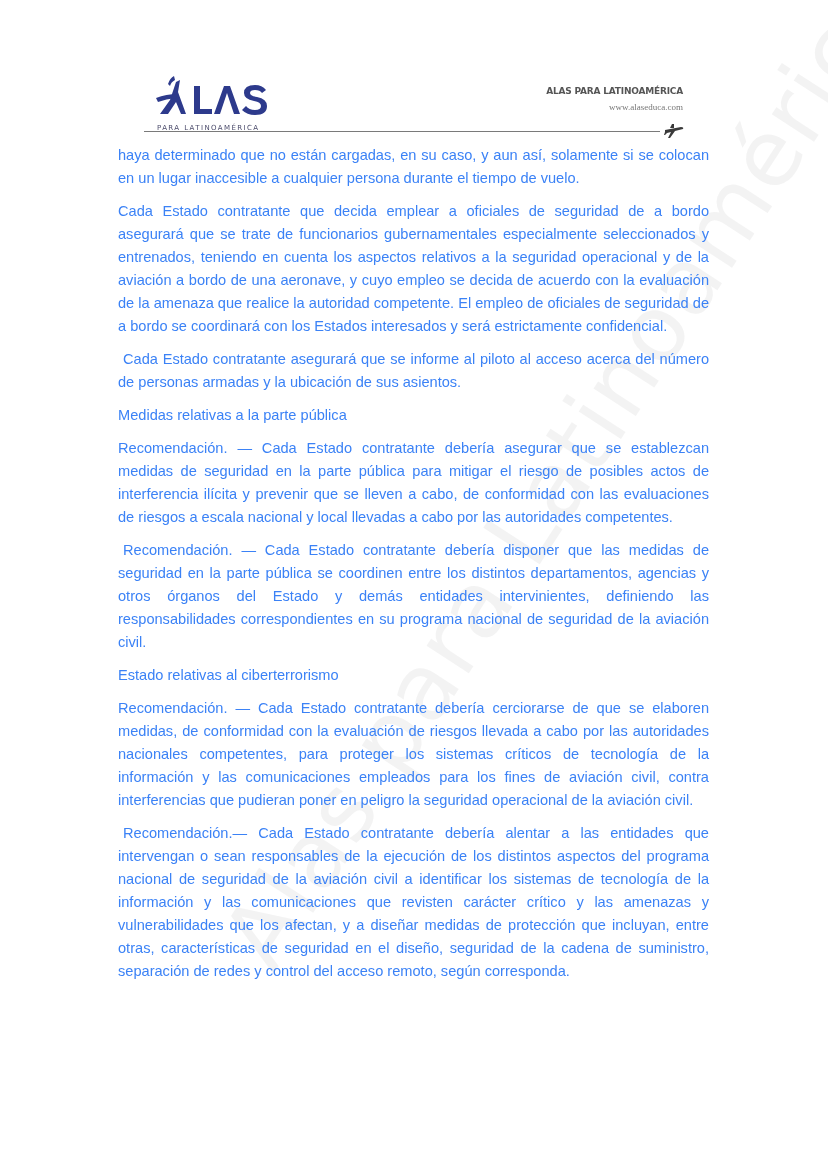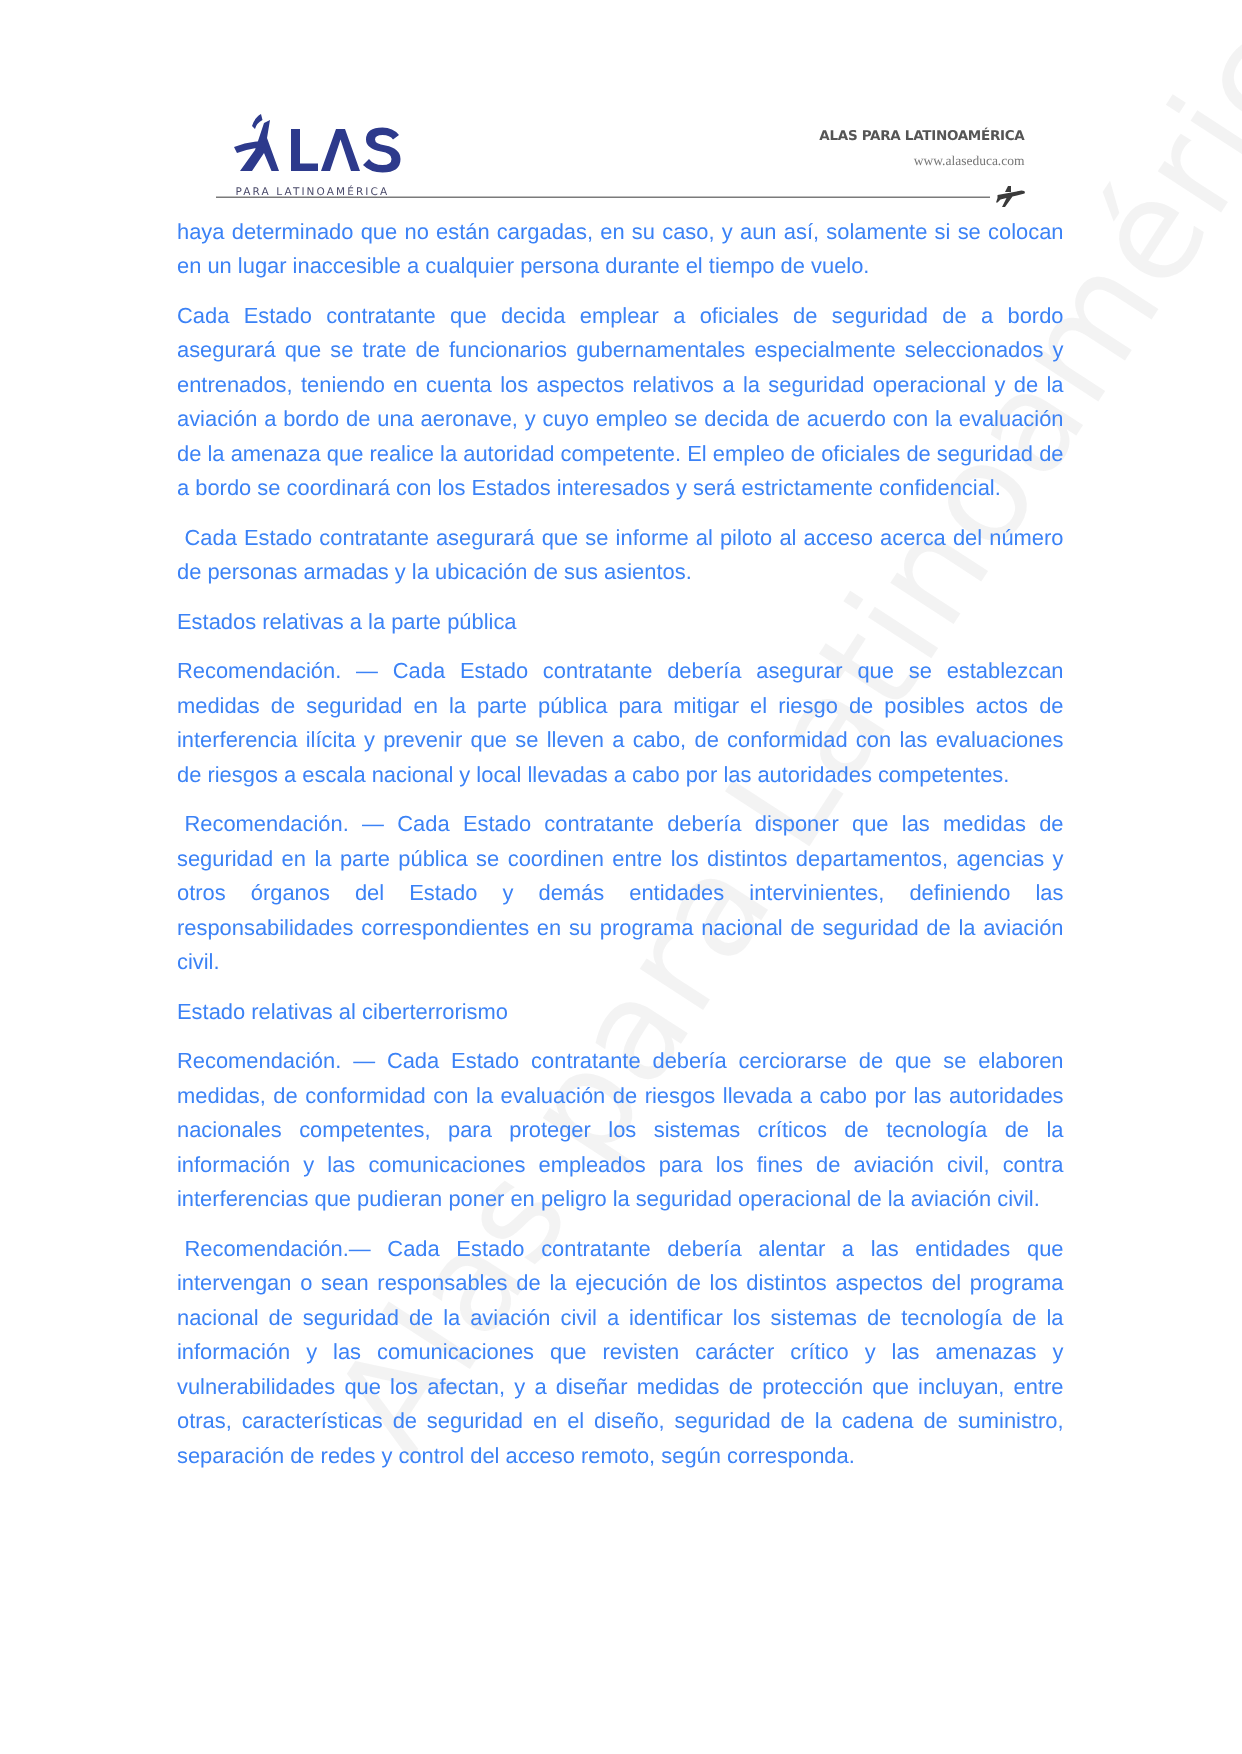--- a/index.html
+++ b/index.html
@@ -59,21 +59,21 @@
     <svg class="plane-icon" viewBox="0 0 20 16" xmlns="http://www.w3.org/2000/svg">
       <path d="M1 7 L17 4 Q20 4 19 6 L11 8 L6 15 L4 15 L7 9 L3 10 L1 12 L0 12 L1 9 Z" fill="#3a3a3a"></path>
       <path d="M6 5 L8 1 L10 1 L10 5 Z" fill="#3a3a3a"></path>
     </svg>
   </div>
 
   <div class="content">
     <p>haya determinado que no están cargadas, en su caso, y aun así, solamente si se colocan en un lugar inaccesible a cualquier persona durante el tiempo de vuelo.</p>
     <p>Cada Estado contratante que decida emplear a oficiales de seguridad de a bordo asegurará que se trate de funcionarios gubernamentales especialmente seleccionados y entrenados, teniendo en cuenta los aspectos relativos a la seguridad operacional y de la aviación a bordo de una aeronave, y cuyo empleo se decida de acuerdo con la evaluación de la amenaza que realice la autoridad competente. El empleo de oficiales de seguridad de a bordo se coordinará con los Estados interesados y será estrictamente confidencial.</p>
     <p class="indent">Cada Estado contratante asegurará que se informe al piloto al acceso acerca del número de personas armadas y la ubicación de sus asientos.</p>
-    <p class="heading">Estados relativas a la parte pública</p>
+    <p class="heading">Medidas relativas a la parte pública</p>
     <p>Recomendación. — Cada Estado contratante debería asegurar que se establezcan medidas de seguridad en la parte pública para mitigar el riesgo de posibles actos de interferencia ilícita y prevenir que se lleven a cabo, de conformidad con las evaluaciones de riesgos a escala nacional y local llevadas a cabo por las autoridades competentes.</p>
     <p class="indent">Recomendación. — Cada Estado contratante debería disponer que las medidas de seguridad en la parte pública se coordinen entre los distintos departamentos, agencias y otros órganos del Estado y demás entidades intervinientes, definiendo las responsabilidades correspondientes en su programa nacional de seguridad de la aviación civil.</p>
     <p class="heading">Estado relativas al ciberterrorismo</p>
     <p>Recomendación. — Cada Estado contratante debería cerciorarse de que se elaboren medidas, de conformidad con la evaluación de riesgos llevada a cabo por las autoridades nacionales competentes, para proteger los sistemas críticos de tecnología de la información y las comunicaciones empleados para los fines de aviación civil, contra interferencias que pudieran poner en peligro la seguridad operacional de la aviación civil.</p>
     <p class="indent">Recomendación.— Cada Estado contratante debería alentar a las entidades que intervengan o sean responsables de la ejecución de los distintos aspectos del programa nacional de seguridad de la aviación civil a identificar los sistemas de tecnología de la información y las comunicaciones que revisten carácter crítico y las amenazas y vulnerabilidades que los afectan, y a diseñar medidas de protección que incluyan, entre otras, características de seguridad en el diseño, seguridad de la cadena de suministro, separación de redes y control del acceso remoto, según corresponda.</p>
   </div>
 
 </div>
 
 </body></html>

